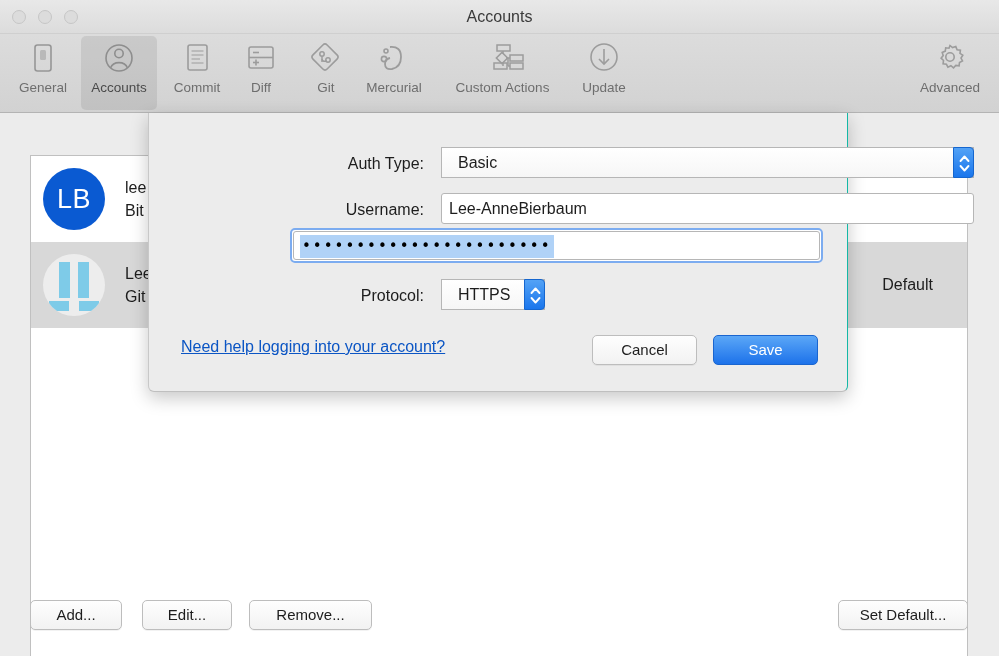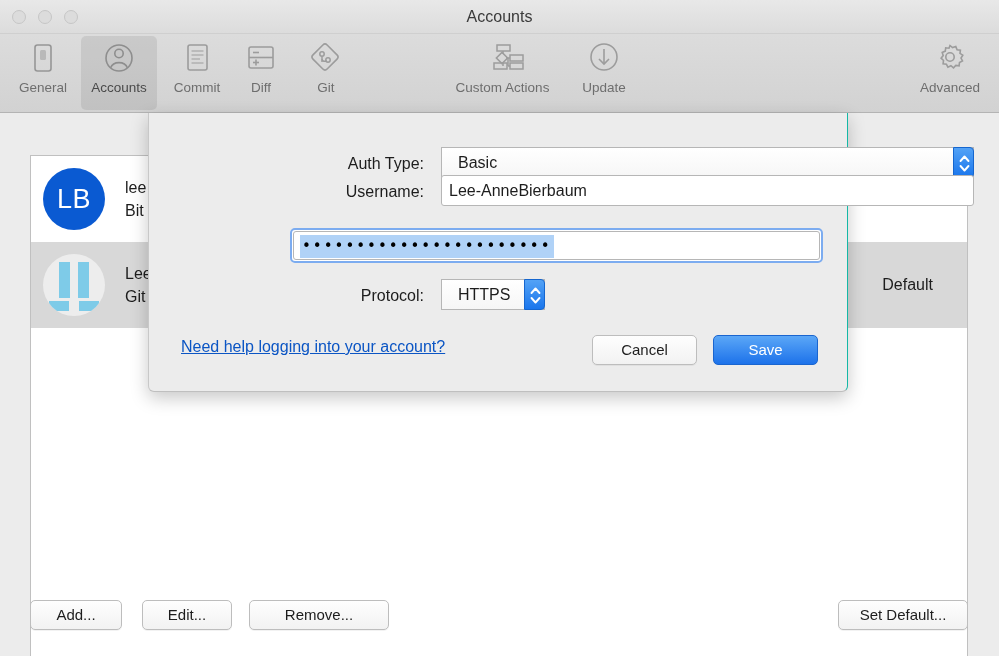--- a/index.html
+++ b/index.html
@@ -180,21 +180,21 @@
     border-radius: 5px;
     font-family: "Liberation Sans", sans-serif;
     font-size: 15px;
     color: #1d1d1d;
     box-sizing: border-box;
     text-align: center;
     box-shadow: 0 1px 0 rgba(0,0,0,0.05);
   }
   #btn-add     { left: 30px;  top: 487px; width: 92px;  height: 30px; line-height: 28px; }
   #btn-edit    { left: 142px; top: 487px; width: 90px;  height: 30px; line-height: 28px; }
-  #btn-remove  { left: 249px; top: 487px; width: 140px; height: 30px; line-height: 28px; }
+  #btn-remove  { left: 249px; top: 487px; width: 123px; height: 30px; line-height: 28px; }
   #btn-setdef  { left: 838px; top: 487px; width: 130px; height: 30px; line-height: 28px; }
 
   
   #sheet {
     position: absolute;
     left: 148px; top: 113px;
     width: 700px;
     height: 279px;
     background: #ececec;
     border-left: 1px solid #c8c8c8;
@@ -400,20 +400,30 @@
           <rect x="7" y="5" width="20" height="20" rx="3" transform="rotate(45 17 15)" fill="none" stroke="#9c9c9c" stroke-width="1.6"></rect>
           <circle cx="14" cy="12" r="2.2" fill="none" stroke="#9c9c9c" stroke-width="1.5"></circle>
           <circle cx="20" cy="18" r="2.2" fill="none" stroke="#9c9c9c" stroke-width="1.5"></circle>
           <line x1="14" y1="14.5" x2="14" y2="20" stroke="#9c9c9c" stroke-width="1.5"></line>
           <path d="M14 17 q0 3 5 2" fill="none" stroke="#9c9c9c" stroke-width="1.5"></path>
         </svg>
       </span>
       <span class="tb-lbl">Git</span>
     </div>
 
+    <div class="tb-item" style="left:348px; width:92px;">
+      <span class="tb-ico">
+        <svg width="40" height="36" viewBox="0 0 40 36">
+          <path d="M16 5 q11 -1 11 10 q0 10 -9 12 q-7 1 -7 -5 q0 -5 5 -6" fill="none" stroke="#9c9c9c" stroke-width="1.8"></path>
+          <circle cx="12" cy="9" r="2" fill="none" stroke="#9c9c9c" stroke-width="1.6"></circle>
+          <circle cx="10" cy="17" r="2.6" fill="none" stroke="#9c9c9c" stroke-width="1.6"></circle>
+        </svg>
+      </span>
+      <span class="tb-lbl">Mercurial</span>
+    </div>
 
     <div class="tb-item" style="left:566px;">
       <span class="tb-ico">
         <svg width="34" height="36" viewBox="0 0 34 36">
           <circle cx="17" cy="15" r="13" fill="none" stroke="#9c9c9c" stroke-width="1.6"></circle>
           <line x1="17" y1="7" x2="17" y2="22" stroke="#9c9c9c" stroke-width="1.6"></line>
           <path d="M12 17 l5 5 l5 -5" fill="none" stroke="#9c9c9c" stroke-width="1.6"></path>
         </svg>
       </span>
       <span class="tb-lbl">Update</span>
@@ -495,21 +505,21 @@
         <span>Basic</span>
         <span class="chev">
           <svg width="15" height="21" viewBox="0 0 15 21">
             <path d="M3.5 8 L7.5 3.5 L11.5 8" fill="none" stroke="#ffffff" stroke-width="1.9" stroke-linecap="round" stroke-linejoin="round"></path>
             <path d="M3.5 13 L7.5 17.5 L11.5 13" fill="none" stroke="#ffffff" stroke-width="1.9" stroke-linecap="round" stroke-linejoin="round"></path>
           </svg>
         </span>
       </div>
     </div>
 
-    <div class="frow" style="top:62px;">
+    <div class="frow" style="top:80px;">
       <div class="flabel">Username:</div>
       <div class="tfield" style="width:533px;">Lee-AnneBierbaum</div>
     </div>
 
     <div class="frow" style="top:120px;">
       <div class="flabel">Password:</div>
     </div>
 
     <div class="frow" style="top:166px;">
       <div class="flabel">Protocol:</div>

